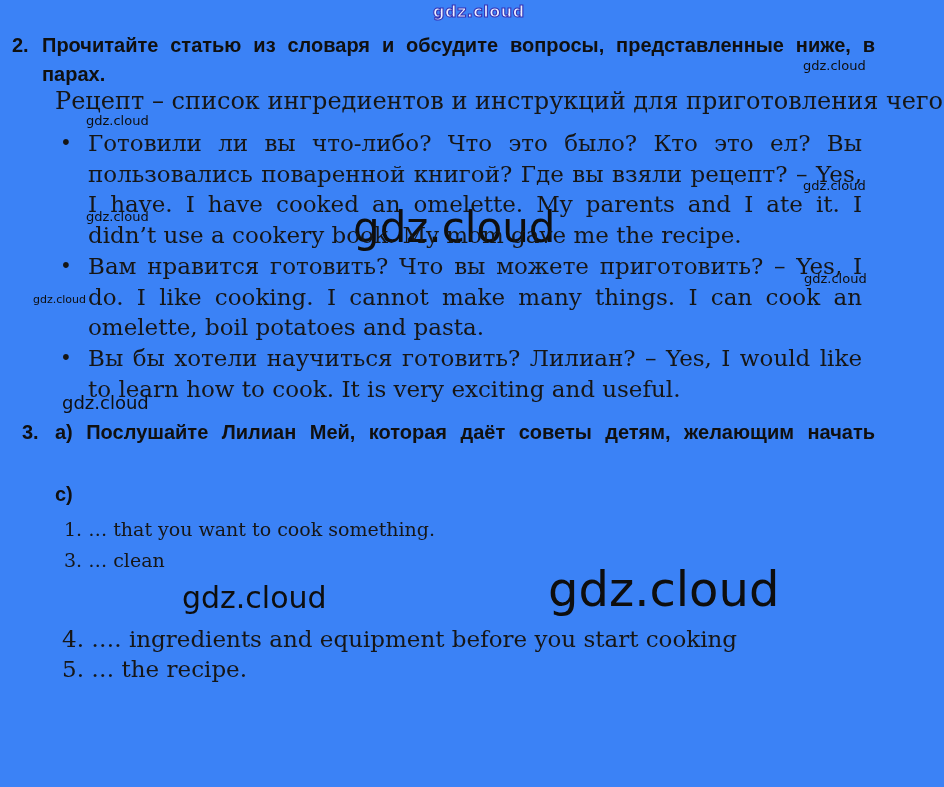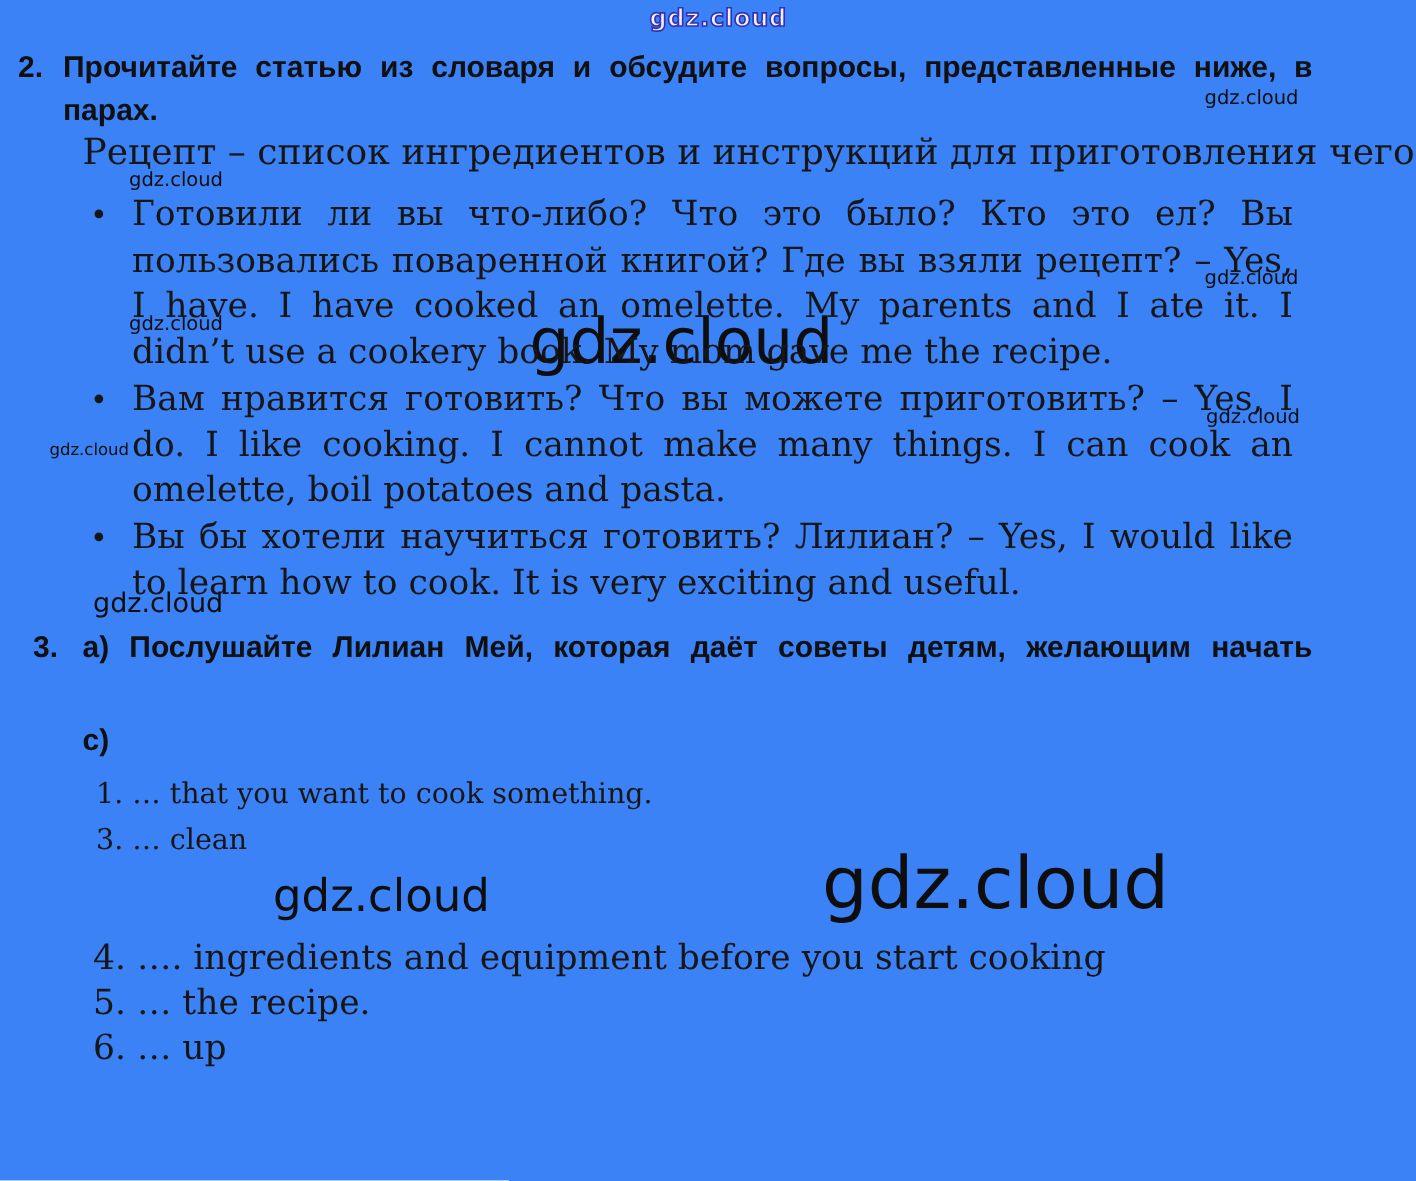--- a/index.html
+++ b/index.html
@@ -133,16 +133,15 @@
   </div>
 
   <div class="tips-a">
     <div class="tip">1. … that you want to cook something.</div>
     <div class="tip">3. … clean</div>
   </div>
 
   <div class="tips-b">
     <div class="tip">4. …. ingredients and equipment before you start cooking</div>
     <div class="tip">5. … the recipe.</div>
-    <div class="tip">6. … up</div>
   </div>
 
 </div>
 
 </body></html>

